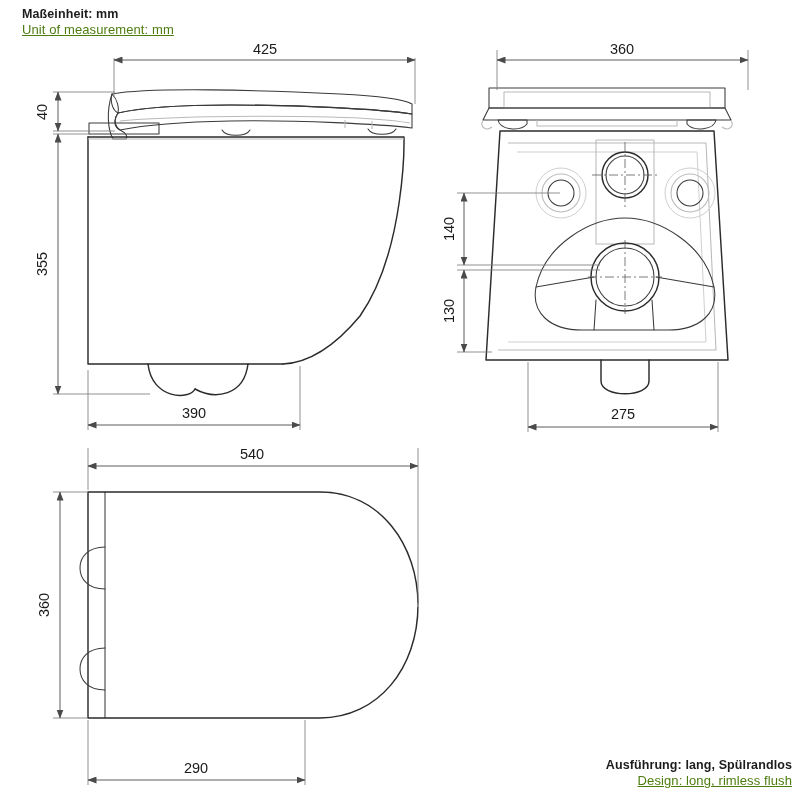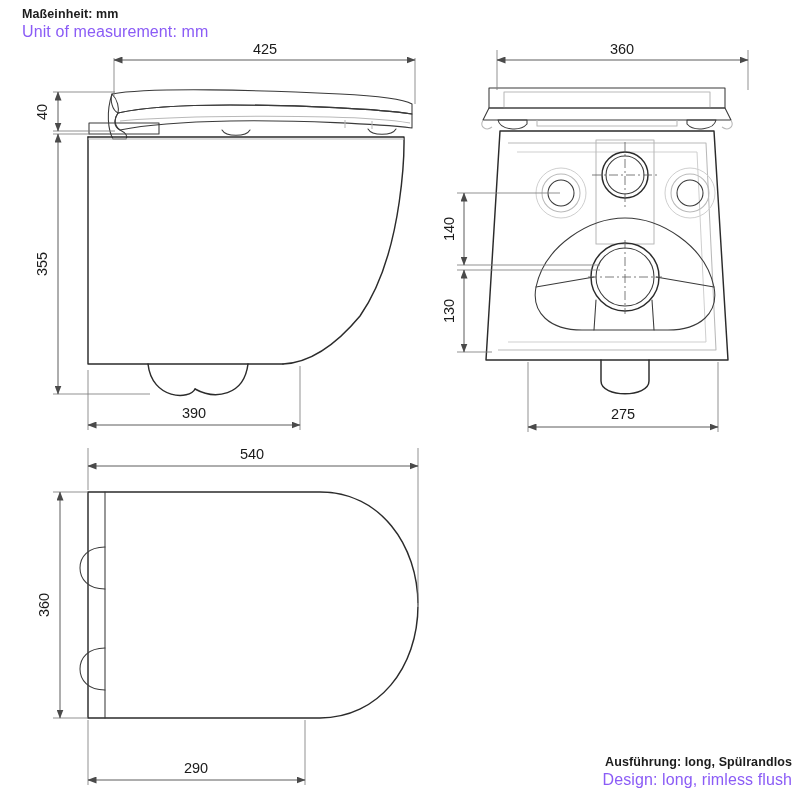--- a/index.html
+++ b/index.html
@@ -36,24 +36,25 @@
     bottom: 10px;
     text-align: right;
   }
   .note-de {
     font-size: 12.5px;
     font-weight: bold;
     color: #1c1c1c;
     letter-spacing: 0.1px;
   }
   .note-en {
-    font-size: 16px;
+    font-size: 13px;
     font-weight: normal;
-    color: #8b5cf6;
+    color: #4d7c0f;
     letter-spacing: 0.1px;
+    text-decoration: underline;
   }
   svg text {
     font-family: "Liberation Sans", sans-serif;
     font-size: 14.5px;
     fill: #1a1a1a;
   }
   .dimline {
     stroke: #4a4a4a;
     stroke-width: 0.9;
     fill: none;
@@ -99,21 +100,21 @@
 </style>
 </head>
 <body>
 
 <div class="note-block" id="unit-note">
   <div class="note-de">Maßeinheit: mm</div>
   <div class="note-en">Unit of measurement: mm</div>
 </div>
 
 <div class="note-block" id="design-note">
-  <div class="note-de">Ausführung: long, Spülrandlos</div>
+  <div class="note-de">Ausführung: lang, Spülrandlos</div>
   <div class="note-en">Design: long, rimless flush</div>
 </div>
 
 <svg id="sheet" viewBox="0 0 800 800">
   <defs>
     <marker id="ar-r" markerWidth="9" markerHeight="7" refX="8.5" refY="3.5" orient="auto" markerUnits="userSpaceOnUse">
       <path d="M0,0 L9,3.5 L0,7 z" class="arrowfill"></path>
     </marker>
     <marker id="ar-l" markerWidth="9" markerHeight="7" refX="0.5" refY="3.5" orient="auto" markerUnits="userSpaceOnUse">
       <path d="M9,0 L0,3.5 L9,7 z" class="arrowfill"></path>

